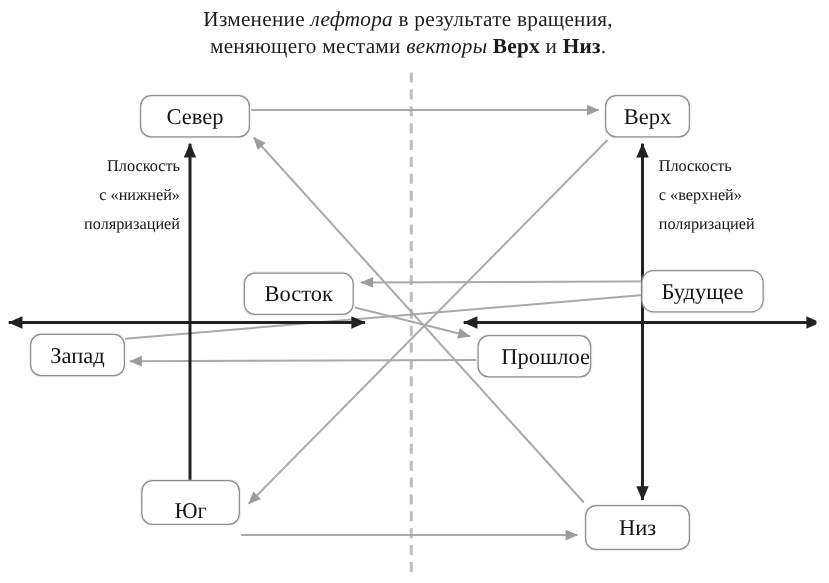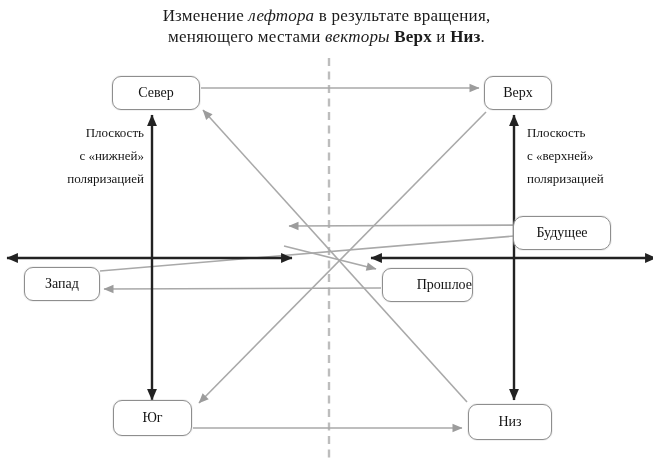--- a/index.html
+++ b/index.html
@@ -9,21 +9,21 @@
   }
   .title{
     position:absolute;top:5px;left:0;width:100%;text-align:center;
     font-size:17px;line-height:21px;color:#1b1b1b;letter-spacing:.2px;
   }
   .layer{position:absolute;left:0;top:0;}
   .node{
     position:absolute;box-sizing:border-box;
     border:1.6px solid #8e8e8e;border-radius:9px;background:#ffffff;
     display:flex;align-items:center;justify-content:center;
-    font-size:14px;color:#141414;
+    font-size:18px;color:#141414;
     box-shadow:0 0 0 1px rgba(200,200,200,.25);
   }
   .plane{
     position:absolute;font-size:13px;line-height:23px;color:#151515;
     white-space:pre-line;
   }
   .plane-left{left:6px;top:121px;width:138px;text-align:right;}
   .plane-right{left:527px;top:121px;width:142px;text-align:left;}
 </style>
 </head>
@@ -62,30 +62,33 @@
     <line x1="7" y1="258" x2="292" y2="258" stroke="#222222" stroke-width="2.4" marker-start="url(#mB)" marker-end="url(#mB)"></line>
     <line x1="371" y1="258" x2="656" y2="258" stroke="#222222" stroke-width="2.4" marker-start="url(#mB)" marker-end="url(#mB)"></line>
   </svg>
 
   <div class="node" style="left:112px;top:76px;width:88px;height:34px;">
     <span>Север</span>
   </div>
   <div class="node" style="left:484px;top:76px;width:68px;height:34px;">
     <span>Верх</span>
   </div>
+  <div class="node" style="left:195px;top:218px;width:88px;height:34px;">
+    <span>Восток</span>
+  </div>
   <div class="node" style="left:513px;top:216px;width:98px;height:34px;border-radius:10px;">
     <span>Будущее</span>
   </div>
   <div class="node" style="left:24px;top:267px;width:76px;height:34px;">
     <span>Запад</span>
   </div>
   <div class="node" style="left:382px;top:268px;width:91px;height:34px;justify-content:flex-end;">
     <span>Прошлое</span>
   </div>
-  <div class="node" style="left:113px;top:400px;width:79px;height:36px;">
+  <div class="node" style="left:113px;top:384px;width:79px;height:36px;align-items:flex-end;">
     <span>Юг</span>
   </div>
   <div class="node" style="left:468px;top:404px;width:84px;height:36px;">
     <span>Низ</span>
   </div>
 
   <div class="plane plane-left">Плоскость
 с «нижней»
 поляризацией</div>
   <div class="plane plane-right">Плоскость

